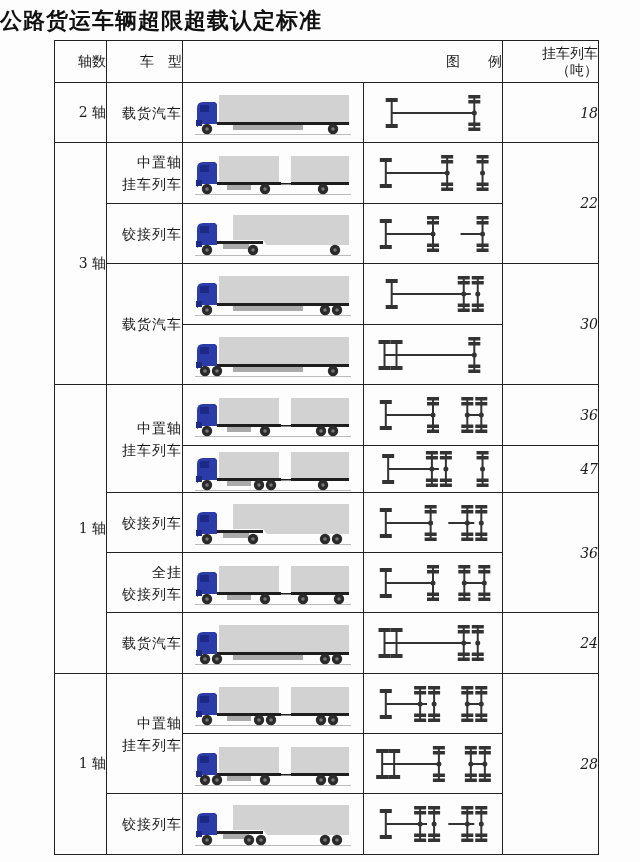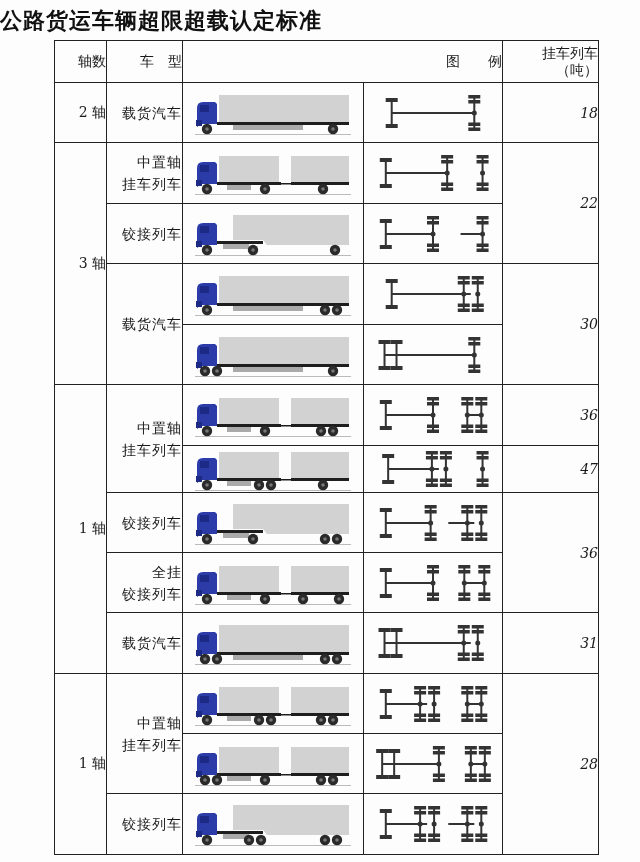--- a/index.html
+++ b/index.html
@@ -515,21 +515,21 @@
             <rect x="83.75999999999999" y="37.5" width="12" height="3.5" fill="#333333"></rect>
             <circle cx="89.75999999999999" cy="23" r="2.5" fill="#333333"></circle>
             <rect x="102.75999999999999" y="8" width="2" height="30" fill="#333333"></rect>
             <rect x="97.75999999999999" y="5" width="12" height="3.5" fill="#333333"></rect>
             <rect x="97.75999999999999" y="10" width="12" height="3.5" fill="#333333"></rect>
             <rect x="97.75999999999999" y="32.5" width="12" height="3.5" fill="#333333"></rect>
             <rect x="97.75999999999999" y="37.5" width="12" height="3.5" fill="#333333"></rect>
             <circle cx="103.75999999999999" cy="23" r="2.5" fill="#333333"></circle>
           </svg>
         </td>
-      <td class="val-cell">31</td>
+      <td class="val-cell">24</td>
     </tr>
 
     <tr style="height:60px">
       <td class="axle-cell" rowspan="3">1 轴</td>
       <td class="type-cell" rowspan="2">
           <div>中置轴</div>
           <div>挂车列车</div>
         </td>
       <td class="truck-cell">
           <svg viewBox="0 0 160 46">

